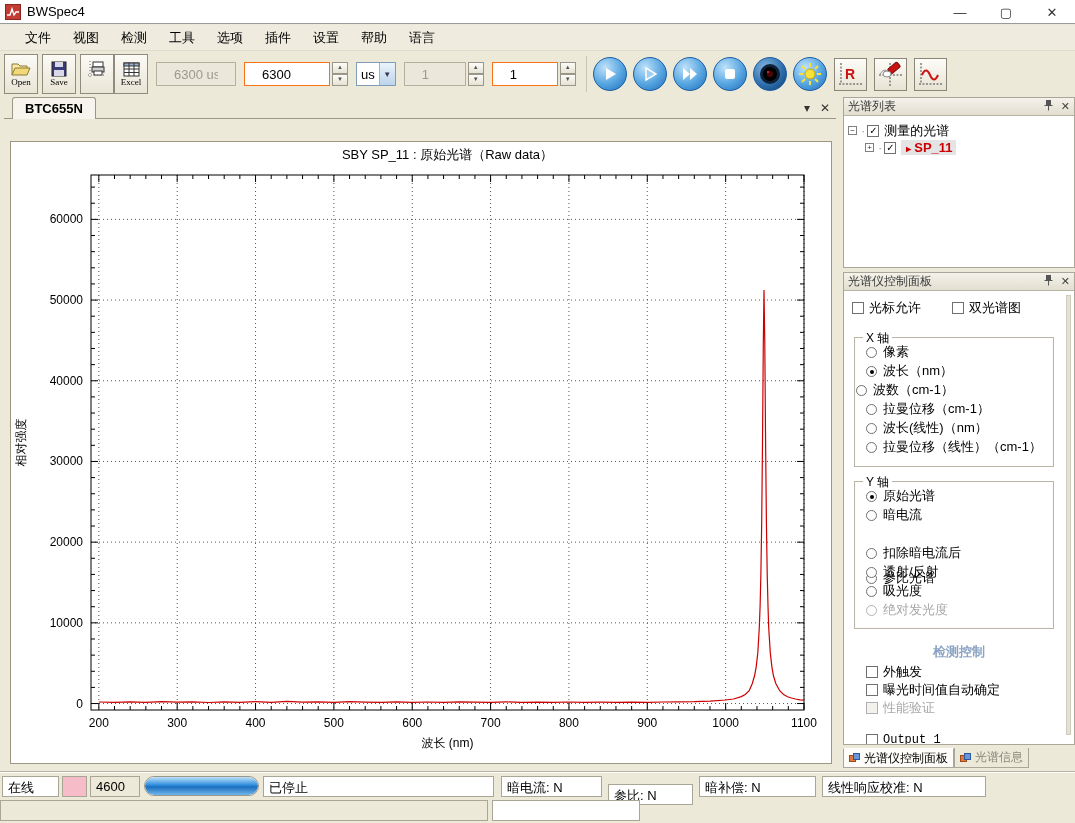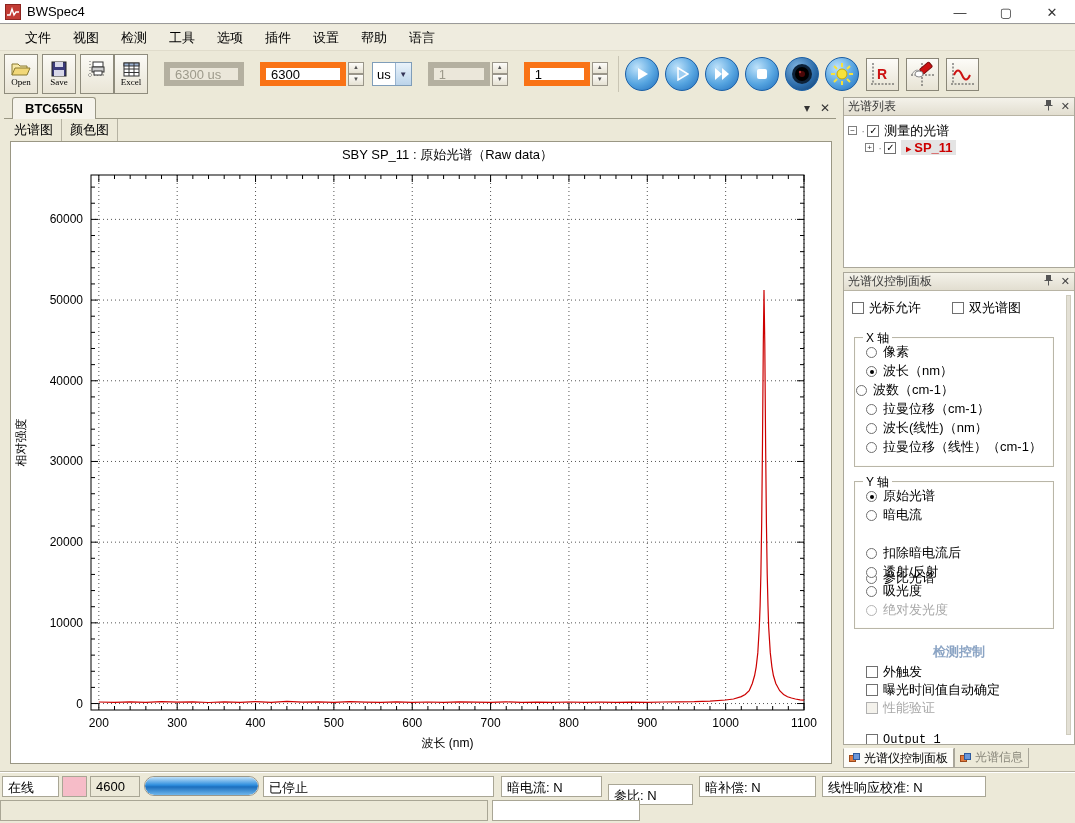--- a/index.html
+++ b/index.html
@@ -15,21 +15,21 @@
   .win-btn { width:46px; height:24px; display:flex; align-items:center; justify-content:center; font-size:13px; color:#333; }
 
   
   .menubar { position:absolute; left:0; top:25px; width:1075px; height:26px; background:#efecdf; display:flex; align-items:center; padding-left:14px; border-bottom:1px solid #e0dccb; }
   .menu-item { padding:4px 11px; font-size:13px; cursor:default; }
 
   
   .toolbar { position:absolute; left:0; top:51px; width:1075px; height:46px; background:#ece9d8; display:flex; align-items:center; }
   .tb-btn { width:34px; height:40px; margin-left:4px; border:1px solid #8f8c7d; background:linear-gradient(#fbfaf5,#e9e5d6); display:flex; flex-direction:column; align-items:center; justify-content:center; font-size:9px; }
   .tb-btn .lbl { line-height:10px; font-family:"Liberation Serif","DejaVu Serif",serif; }
-  .tb-field { height:24px; border:6px solid #f97316; background:#fff; font-size:13px; padding:3px 5px; margin-left:16px; font-family:"Liberation Sans","DejaVu Sans",sans-serif; }
+  .tb-field { height:24px; border:1px solid #f97316; background:#fff; font-size:13px; padding:3px 17px; margin-left:8px; font-family:"Liberation Sans","DejaVu Sans",sans-serif; }
   .tb-field.disabled { background:#ebe7da; color:#9d9a8b; border-color:#b4b0a0; }
   .spinner { width:16px; height:24px; margin-left:2px; display:flex; flex-direction:column; }
   .spinner span { flex:1; border:1px solid #9a968a; background:linear-gradient(#fdfcf9,#e6e2d3); font-size:6px; line-height:9px; text-align:center; color:#555; }
   .tb-select { height:24px; margin-left:8px; border:1px solid #7f9db9; background:#fff; display:flex; align-items:center; }
   .tb-select .val { padding:0 4px; font-size:13px; }
   .tb-select .arrow { width:16px; height:22px; background:linear-gradient(#eaf3fb,#bcd4ea); border-left:1px solid #9ab4cf; display:flex; align-items:center; justify-content:center; font-size:8px; color:#335; }
   .round-btn { width:34px; height:34px; border-radius:50%; margin-left:6px; background:radial-gradient(circle at 35% 30%, #bfe2fa, #55a4e0 55%, #1f6ab8); border:1px solid #1a5fa6; display:flex; align-items:center; justify-content:center; }
   .sq-btn { width:33px; height:33px; margin-left:7px; border:1px solid #8a8778; background:linear-gradient(#fdfcf8,#e7e3d4); display:flex; align-items:center; justify-content:center; }
   .tb-sep { width:1px; height:36px; background:#c9c5b4; margin-left:10px; }
 
@@ -253,24 +253,20 @@
     </div>
   </div>
 
   <div class="doc-area">
     <div class="doc-tabstrip">
       <div class="doc-tab">BTC655N</div>
       <div class="tabstrip-ctrls">
         <span>▾</span>
         <span>✕</span>
       </div>
-    </div>
-    <div class="subtabs">
-      <span class="subtab active">光谱图</span>
-      <span class="subtab">颜色图</span>
     </div>
     <div class="chart-panel">
       <svg id="chart-svg" width="820" height="621" viewBox="0 0 820 621">
           <line x1="87.83516483516483" y1="33" x2="87.83516483516483" y2="568" stroke="#555" stroke-width="1" stroke-dasharray="1 3"></line>
           <line x1="166.1868131868132" y1="33" x2="166.1868131868132" y2="568" stroke="#555" stroke-width="1" stroke-dasharray="1 3"></line>
           <line x1="244.53846153846155" y1="33" x2="244.53846153846155" y2="568" stroke="#555" stroke-width="1" stroke-dasharray="1 3"></line>
           <line x1="322.8901098901099" y1="33" x2="322.8901098901099" y2="568" stroke="#555" stroke-width="1" stroke-dasharray="1 3"></line>
           <line x1="401.24175824175825" y1="33" x2="401.24175824175825" y2="568" stroke="#555" stroke-width="1" stroke-dasharray="1 3"></line>
           <line x1="479.5934065934066" y1="33" x2="479.5934065934066" y2="568" stroke="#555" stroke-width="1" stroke-dasharray="1 3"></line>
           <line x1="557.9450549450548" y1="33" x2="557.9450549450548" y2="568" stroke="#555" stroke-width="1" stroke-dasharray="1 3"></line>

